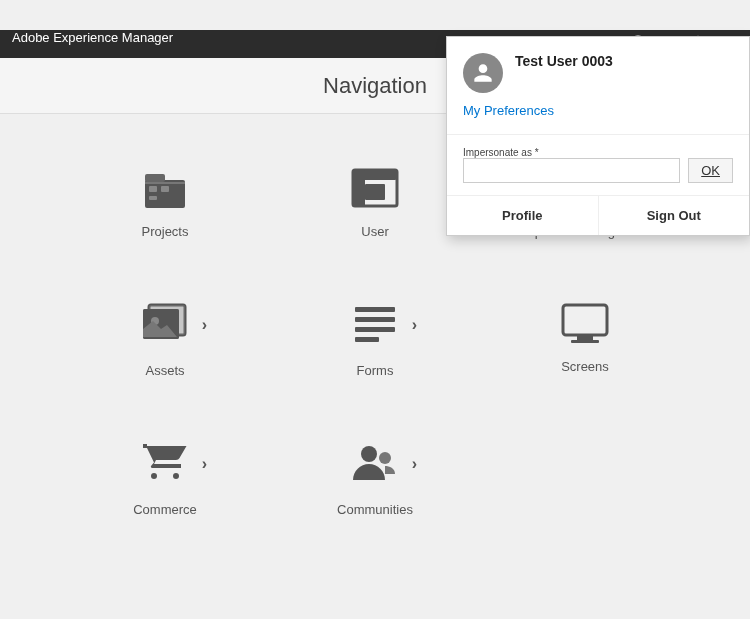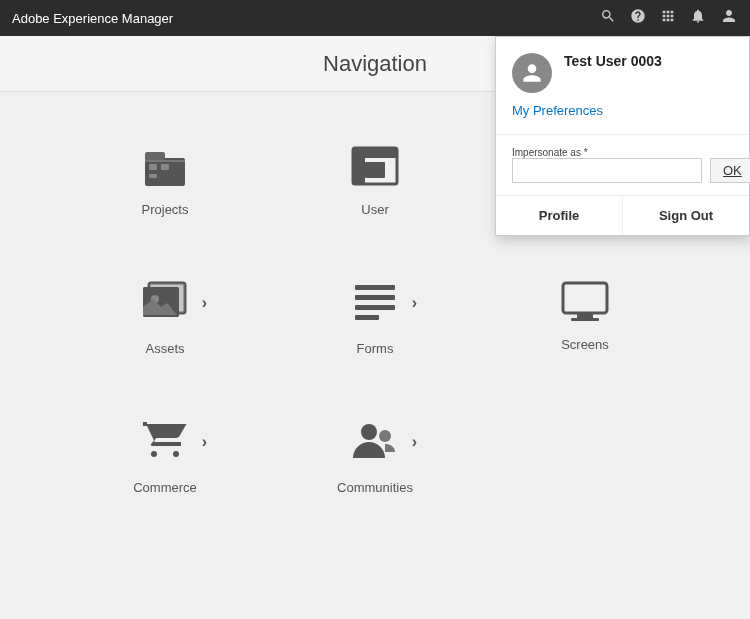--- a/index.html
+++ b/index.html
@@ -1,25 +1,25 @@
 <!DOCTYPE html>
 <html><head>
   <meta charset="utf-8">
   <style>
     * { margin: 0; padding: 0; box-sizing: border-box; }
     body { font-family: Arial, sans-serif; background: #f0f0f0; width: 750px; height: 619px; overflow: hidden; position: relative; }
 
     
     #header {
       background: #2c2c2c;
-      height: 36px;
-      display: flex;
-      align-items: center;
+      height: 28px;
+      display: flex;
       padding: 0 12px;
       position: relative;
+      margin-top: 30px;
     }
     #header-title {
       color: #ffffff;
       font-size: 13px;
       flex: 1;
     }
     #header-icons {
       display: flex;
       gap: 14px;
       align-items: center;
@@ -73,21 +73,21 @@
       height: 48px;
       fill: #555;
       margin-bottom: 12px;
     }
 
     
     #user-panel {
       position: absolute;
       top: 36px;
       right: 0;
-      width: 255px;
+      width: 304px;
       background: #fff;
       border: 1px solid #ccc;
       box-shadow: 2px 4px 12px rgba(0,0,0,0.2);
       z-index: 100;
     }
     #user-panel-top {
       padding: 16px;
       border-bottom: 1px solid #eee;
     }
     #user-info {

